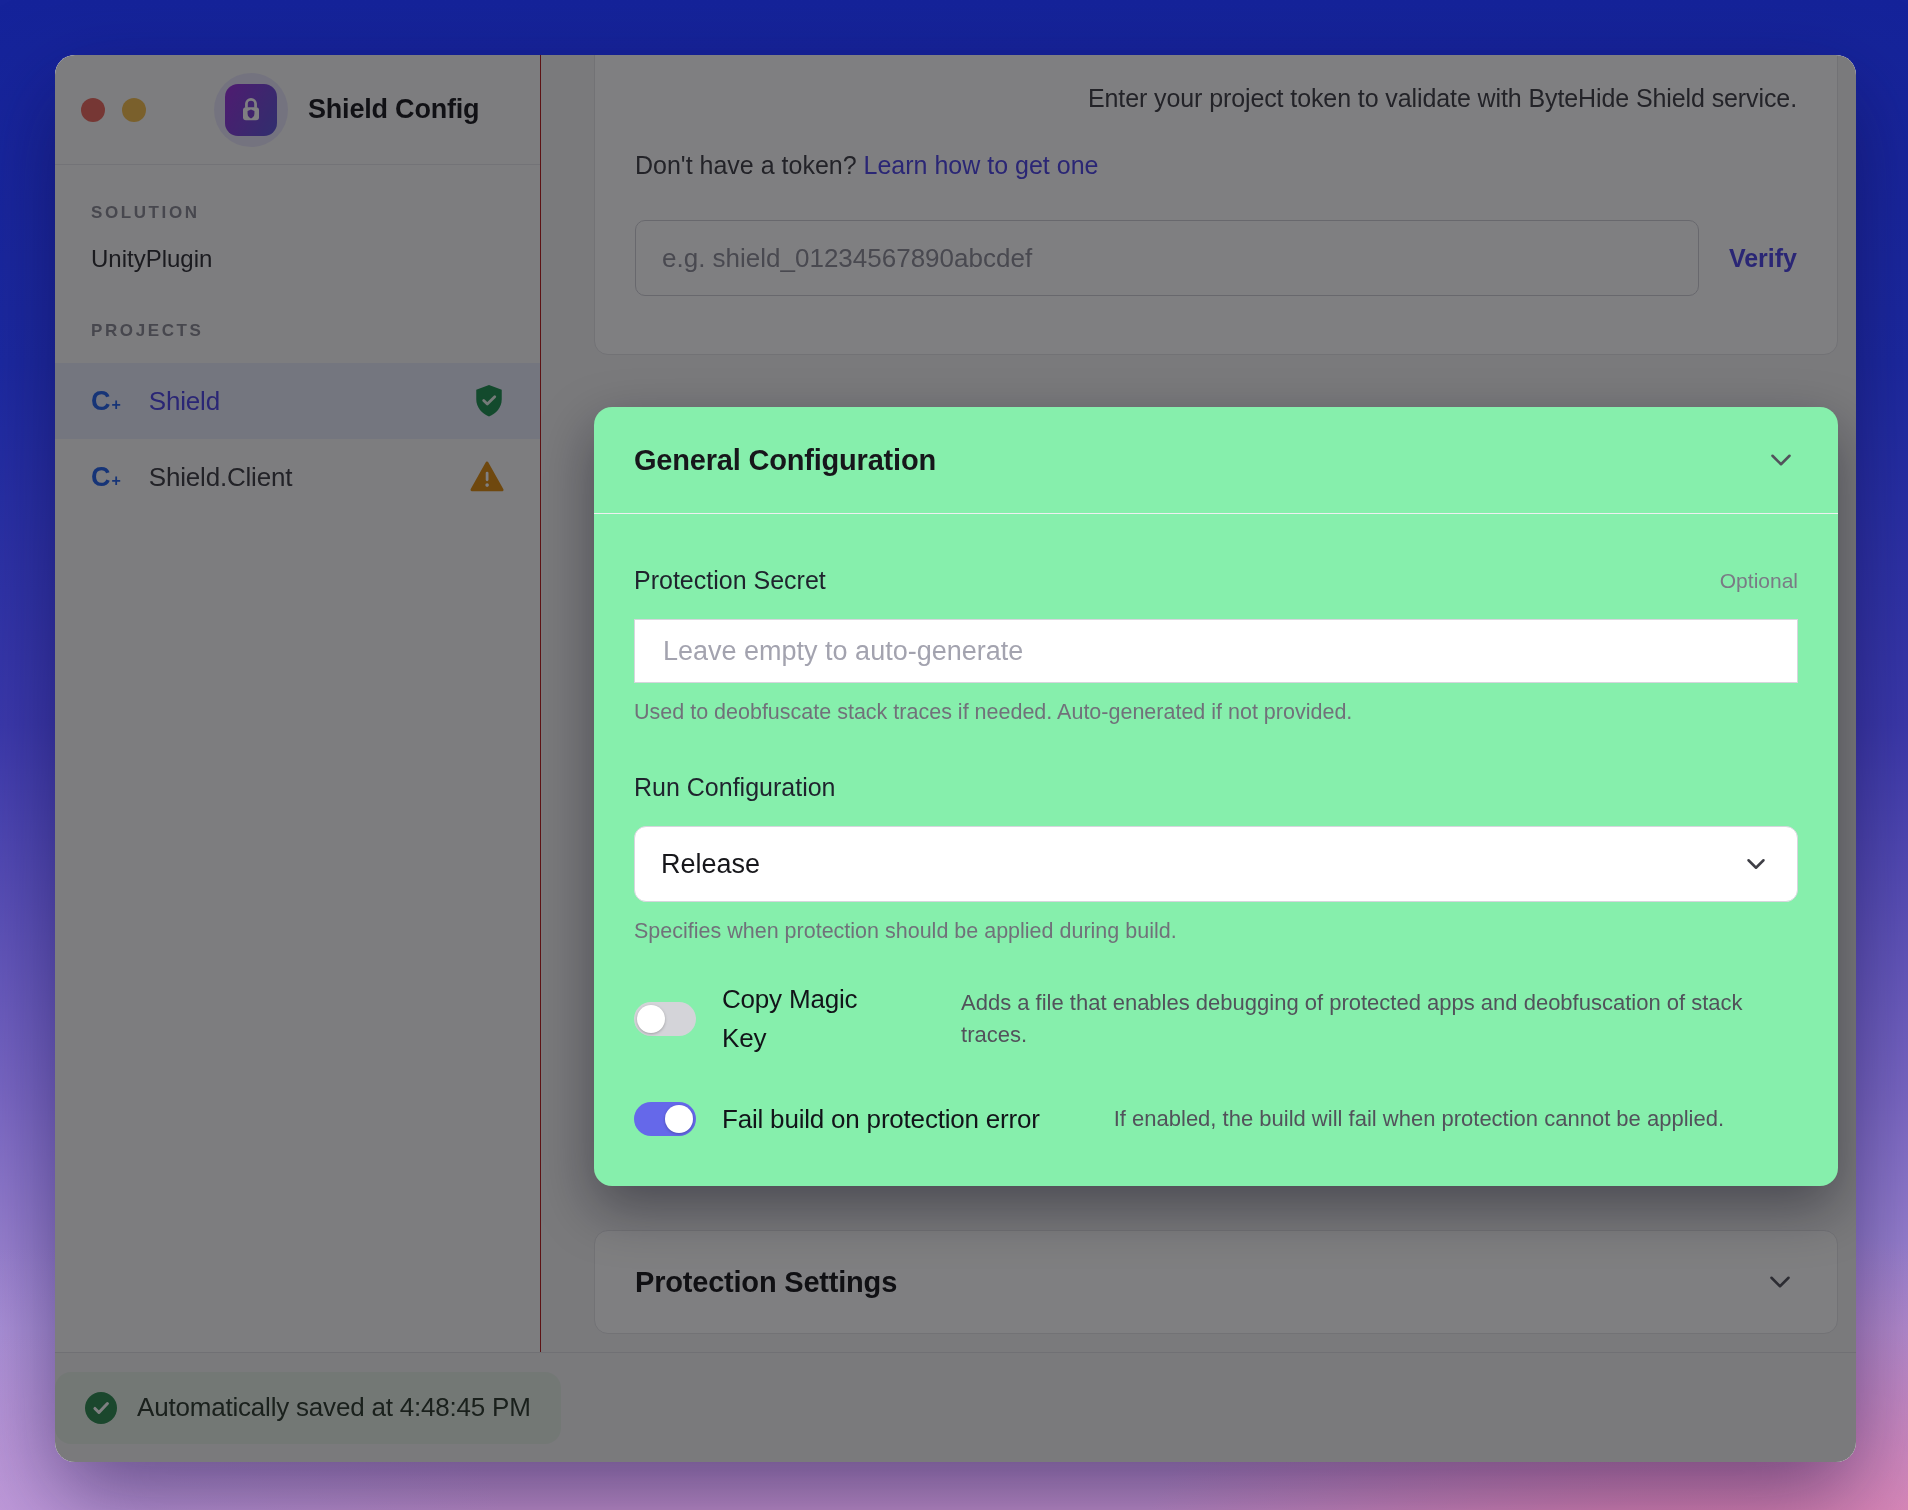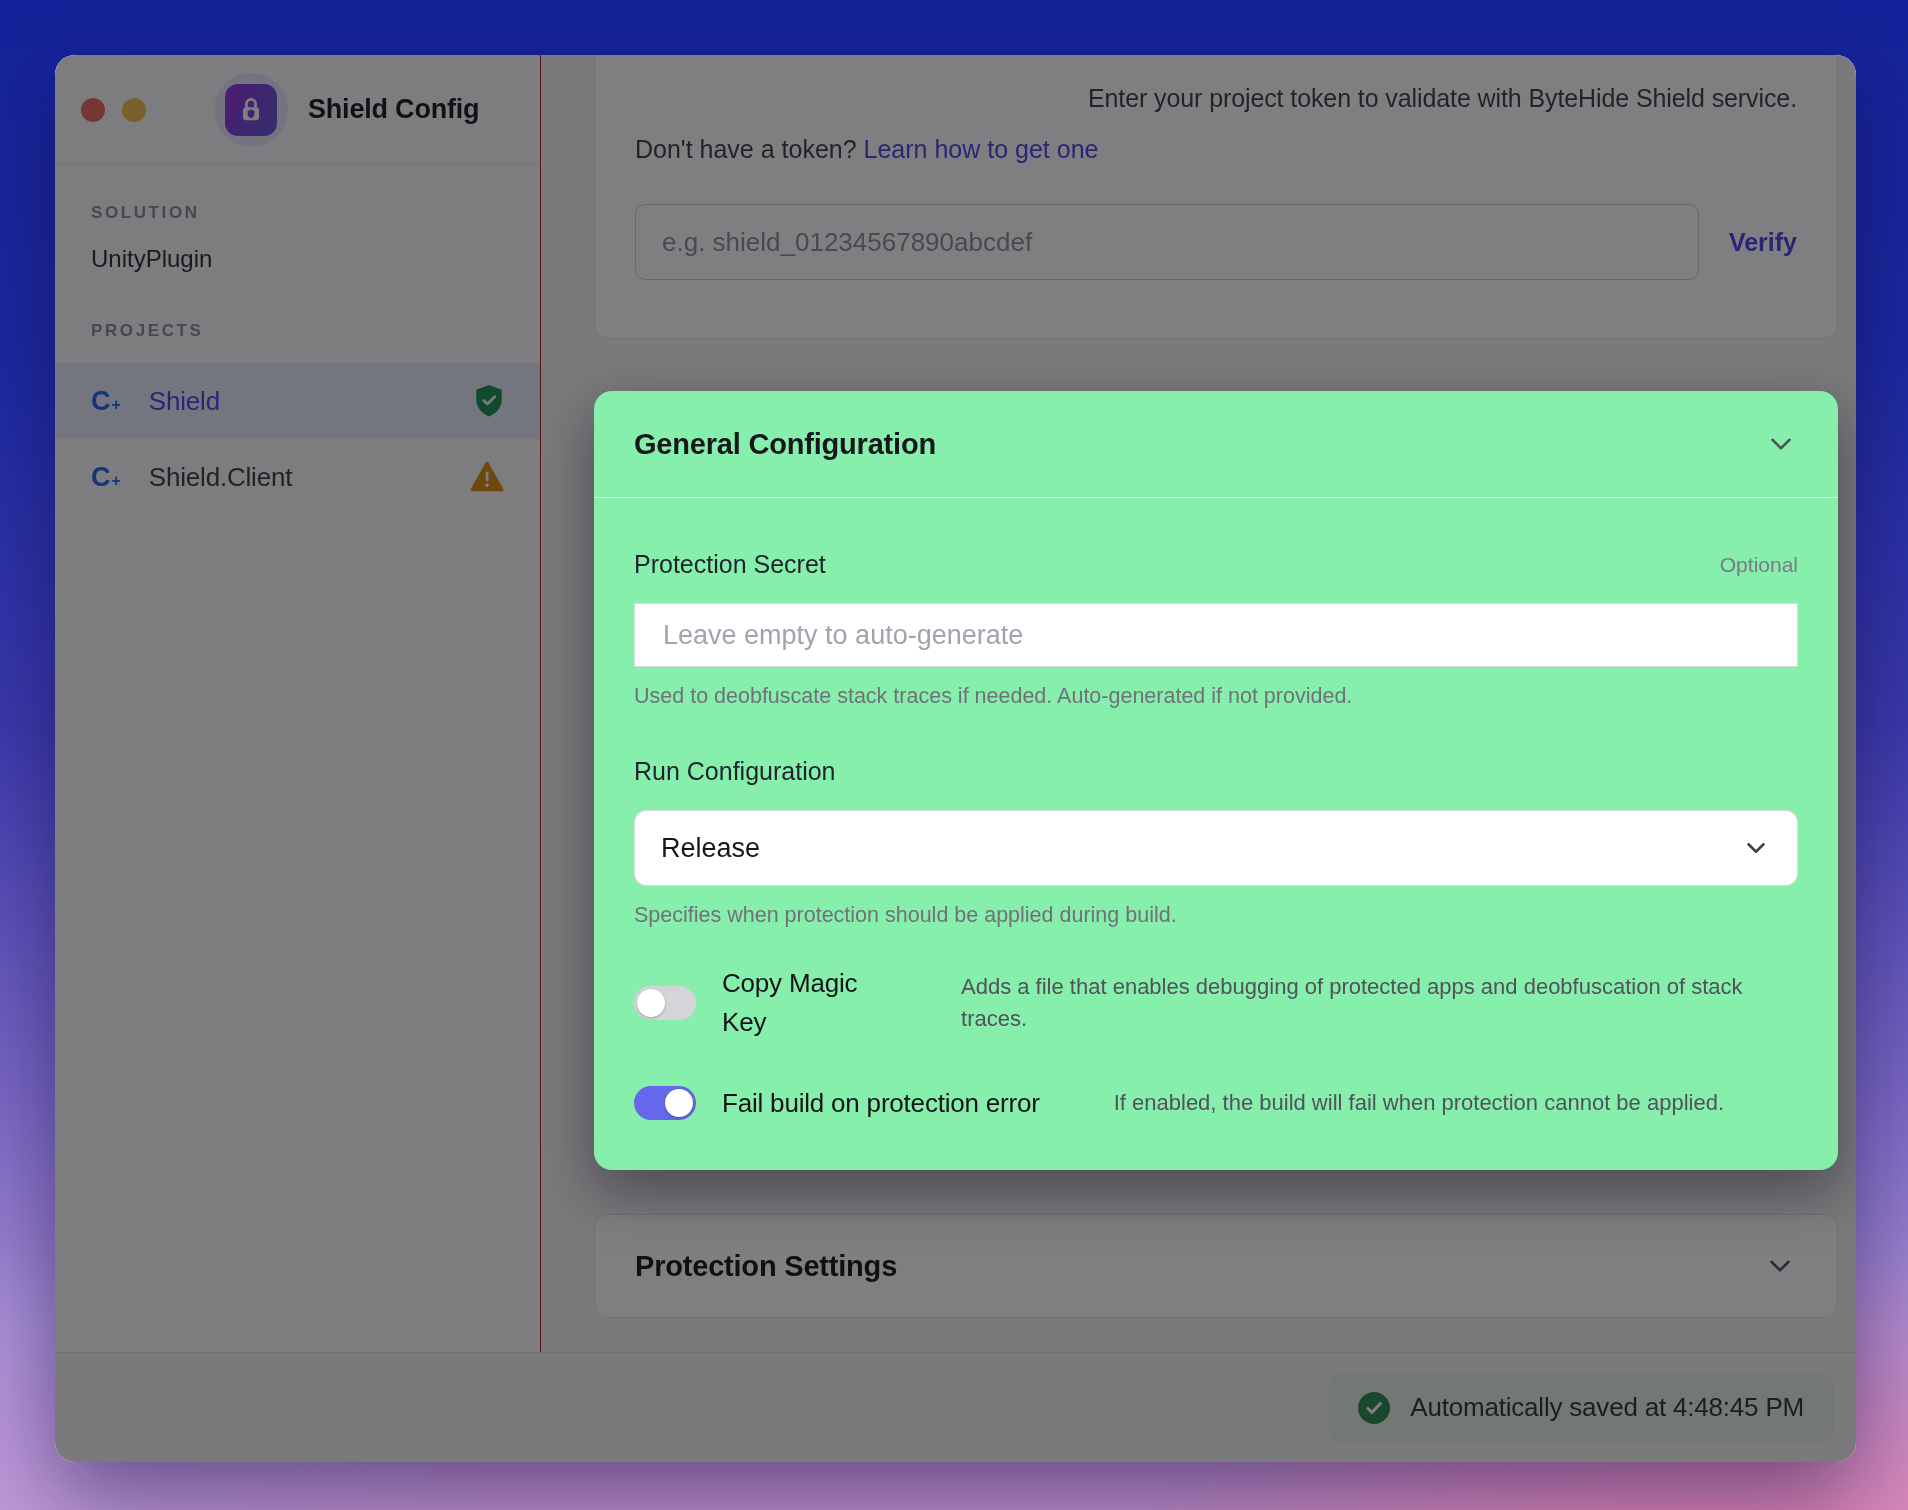--- a/index.html
+++ b/index.html
@@ -58,21 +58,21 @@
   
   .main {
     position:absolute; left:487px; right:0; top:0; bottom:110px;
     background:#f4f4f5; padding:0 18px 0 52px; overflow:hidden;
   }
   .card {
     background:#fff; border:1px solid #e4e4e7; border-radius:14px;
   }
   .token-card { margin-top:-26px; padding:54px 40px 58px 40px; }
   .token-line1 { font-size:25px; color:#3f3f46; letter-spacing:-0.1px;text-align:right; }
-  .token-line2 { font-size:25px; color:#3f3f46; margin-top:22px; }
+  .token-line2 { font-size:25px; color:#3f3f46; margin-top:38px; }
   .token-link { color:#4f46e5; cursor:pointer; }
   .token-row { display:flex; align-items:center; margin-top:40px; }
   .token-input {
     flex:1; height:76px; border:1.5px solid #cfcfd6; border-radius:10px;
     padding:0 26px; font-size:26px; color:#26262b; background:#fff; outline:none;
     font-family:"Liberation Sans", sans-serif;
   }
   .token-input::placeholder { color:#8e8e99; }
   .verify-btn { margin-left:30px; font-size:25px; font-weight:600; color:#4f46e5; cursor:pointer; }
 
@@ -124,21 +124,21 @@
   .row1 .toggle-desc { margin-left:74px; }
   .row2 .toggle-desc { margin-left:90px; max-width:850px; }
 
   .ps-card { margin-top:44px; }
   .ps-card .card-header { padding:34px 40px; }
 
   
   .footer {
     position:absolute; left:0; right:0; bottom:0; height:110px;
     background:#f4f4f5; border-top:1px solid #e0e0e4;
-    display:flex; align-items:center; justify-content:flex-end; padding-right:22px;
+    display:flex; align-items:center; justify-content:flex-start; padding-right:22px;
   }
   .saved-badge {
     display:flex; align-items:center; gap:20px; height:72px;
     background:#e7f0e7; border-radius:16px; padding:0 30px;
   }
   .saved-text { font-size:26px; color:#2c3a2d; font-weight:500; letter-spacing:-0.2px; }
 
   
   .dim-overlay {
     position:absolute; inset:0; background:rgba(9,9,13,0.52); z-index:5; pointer-events:none;

